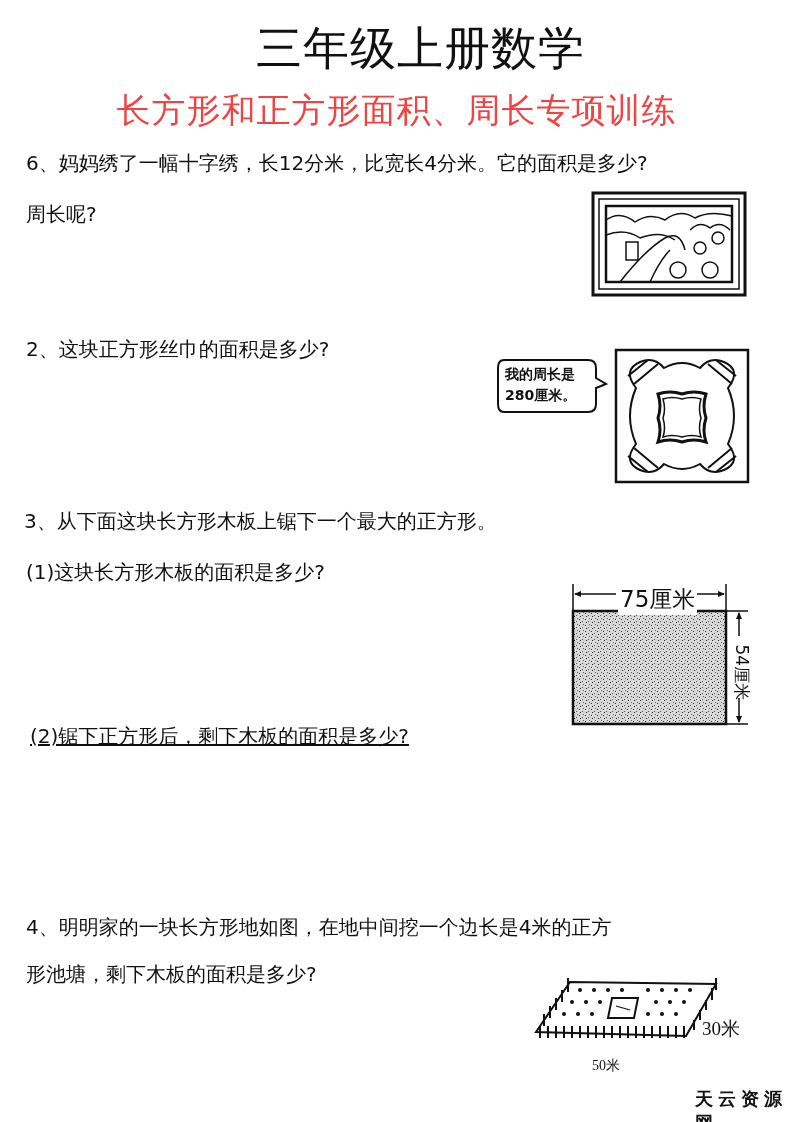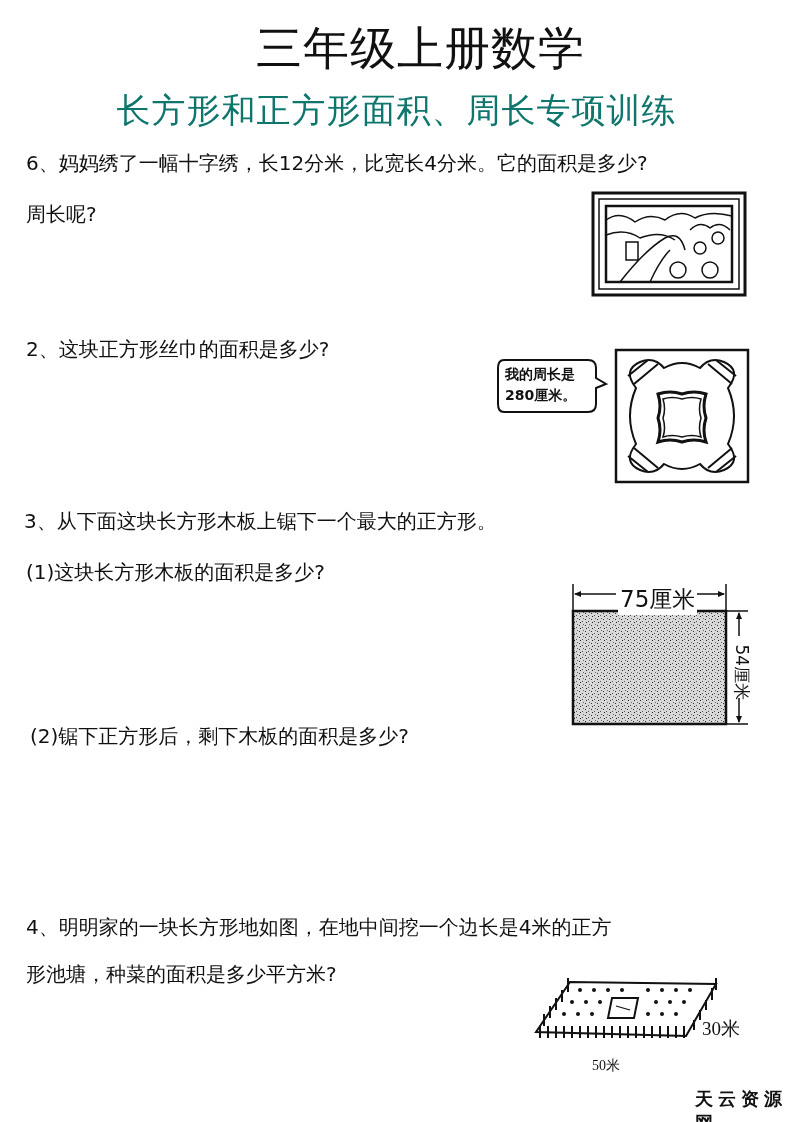--- a/index.html
+++ b/index.html
@@ -7,21 +7,21 @@
       width: 793px; height: 1122px; position: relative; overflow: hidden;
       font-family: "DejaVu Sans", "Liberation Sans", sans-serif; color: #111;
     }
     .abs { position: absolute; }
     .title {
       left: 0; width: 793px; top: 18px; text-align: center;
       font-size: 46px; font-weight: normal; color: #111; letter-spacing: 1px; margin-left: 24px;
     }
     .subtitle {
       left: 0; width: 793px; top: 88px; text-align: center;
-      font-size: 34px; color: #0f766e; letter-spacing: 1px;
+      font-size: 34px; color: #ef4444; letter-spacing: 1px;
     }
     .q { font-size: 20px; color: #111; white-space: nowrap; }
     .fig { position: absolute; }
     .watermark { font-size: 18px; font-weight: bold; letter-spacing: 5px; color: #111; }
   </style>
 </head>
 <body>
 
 <div class="abs title">三年级上册数学</div>
 <div class="abs subtitle">长方形和正方形面积、周长专项训练</div>
@@ -68,21 +68,21 @@
     <path d="M20 100 L44 120" stroke="#111" stroke-width="2"></path>
     <path d="M102 124 L122 108" stroke="#111" stroke-width="2"></path>
     <path d="M94 120 L118 100" stroke="#111" stroke-width="2"></path>
     <path d="M44 46 Q56 42 68 46 Q80 42 92 46 Q88 58 92 70 Q88 82 92 94 Q80 90 68 94 Q56 90 44 94 Q48 82 44 70 Q48 58 44 46 Z" fill="none" stroke="#111" stroke-width="3"></path>
     <path d="M49 51 Q58 48 68 51 Q78 48 87 51 Q84 61 87 70 Q84 80 87 89 Q78 86 68 89 Q58 86 49 89 Q52 80 49 70 Q52 61 49 51 Z" fill="none" stroke="#111" stroke-width="1.5"></path>
   </svg>
 </div>
 
 <div class="abs q" style="left:24px; top:508px;">3、从下面这块长方形木板上锯下一个最大的正方形。</div>
 <div class="abs q" style="left:26px; top:559px;">(1)这块长方形木板的面积是多少?</div>
-<div class="abs q" style="left:30px; top:723px;">(2)锯下正方形后，剩下木板的面积是多少?</div>
+<div class="abs q" style="left:30px; top:723px;text-decoration:underline;">(2)锯下正方形后，剩下木板的面积是多少?</div>
 
 <div class="fig" style="left:566px; top:582px; width:200px; height:148px;">
   <svg width="200" height="148" viewBox="0 0 200 148" style="position:absolute;left:0;top:0;">
     <defs>
       <pattern id="speck" width="6" height="6" patternUnits="userSpaceOnUse">
         <rect width="6" height="6" fill="#d8d8d8"></rect>
         <rect x="1" y="1" width="1" height="1" fill="#333"></rect>
         <rect x="4" y="3" width="1" height="1" fill="#555"></rect>
         <rect x="2" y="4" width="1" height="1" fill="#222"></rect>
         <rect x="5" y="0" width="1" height="1" fill="#666"></rect>
@@ -100,21 +100,21 @@
     <line x1="173" y1="31" x2="173" y2="54" stroke="#111" stroke-width="1.5"></line>
     <line x1="173" y1="116" x2="173" y2="140" stroke="#111" stroke-width="1.5"></line>
     <polygon points="173,30 170,37 176,37" fill="#111"></polygon>
     <polygon points="173,141 170,134 176,134" fill="#111"></polygon>
   </svg>
   <div style="position:absolute; left:52px; top:2px; font-size:23px; white-space:nowrap; background:#fff; padding:0 2px;">75厘米</div>
   <div style="position:absolute; left:150px; top:76px; font-size:17px; white-space:nowrap; transform:rotate(90deg); transform-origin:center; width:50px; text-align:center;">54厘米</div>
 </div>
 
 <div class="abs q" style="left:26px; top:914px;">4、明明家的一块长方形地如图，在地中间挖一个边长是4米的正方</div>
-<div class="abs q" style="left:26px; top:961px;">形池塘，种菜的面积是多少平方米?</div>
+<div class="abs q" style="left:26px; top:961px;">形池塘，剩下木板的面积是多少?</div>
 
 <div class="fig" style="left:530px; top:970px; width:230px; height:110px;">
   <svg width="230" height="80" viewBox="0 0 230 80" style="position:absolute;left:0;top:0;">
     <polygon points="6,62 40,12 186,14 156,66" fill="#fff" stroke="#111" stroke-width="2"></polygon>
     <g stroke="#111" stroke-width="2">
       <line x1="10" y1="56" x2="10" y2="68"></line>
         <line x1="18" y1="56" x2="18" y2="68"></line>
         <line x1="26" y1="56" x2="26" y2="68"></line>
       <line x1="34" y1="56" x2="34" y2="68"></line>
         <line x1="42" y1="56" x2="42" y2="68"></line>

